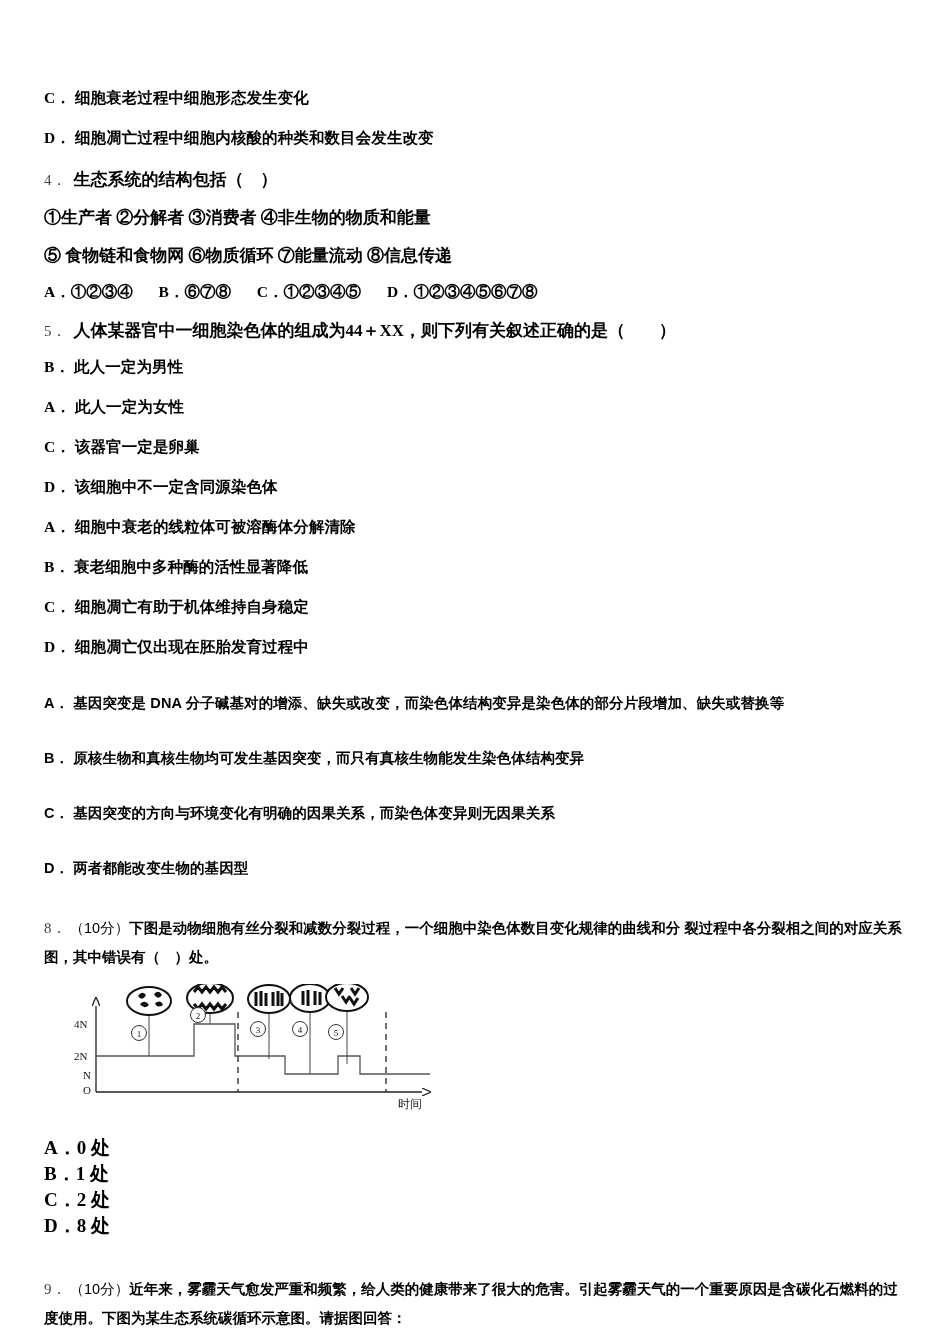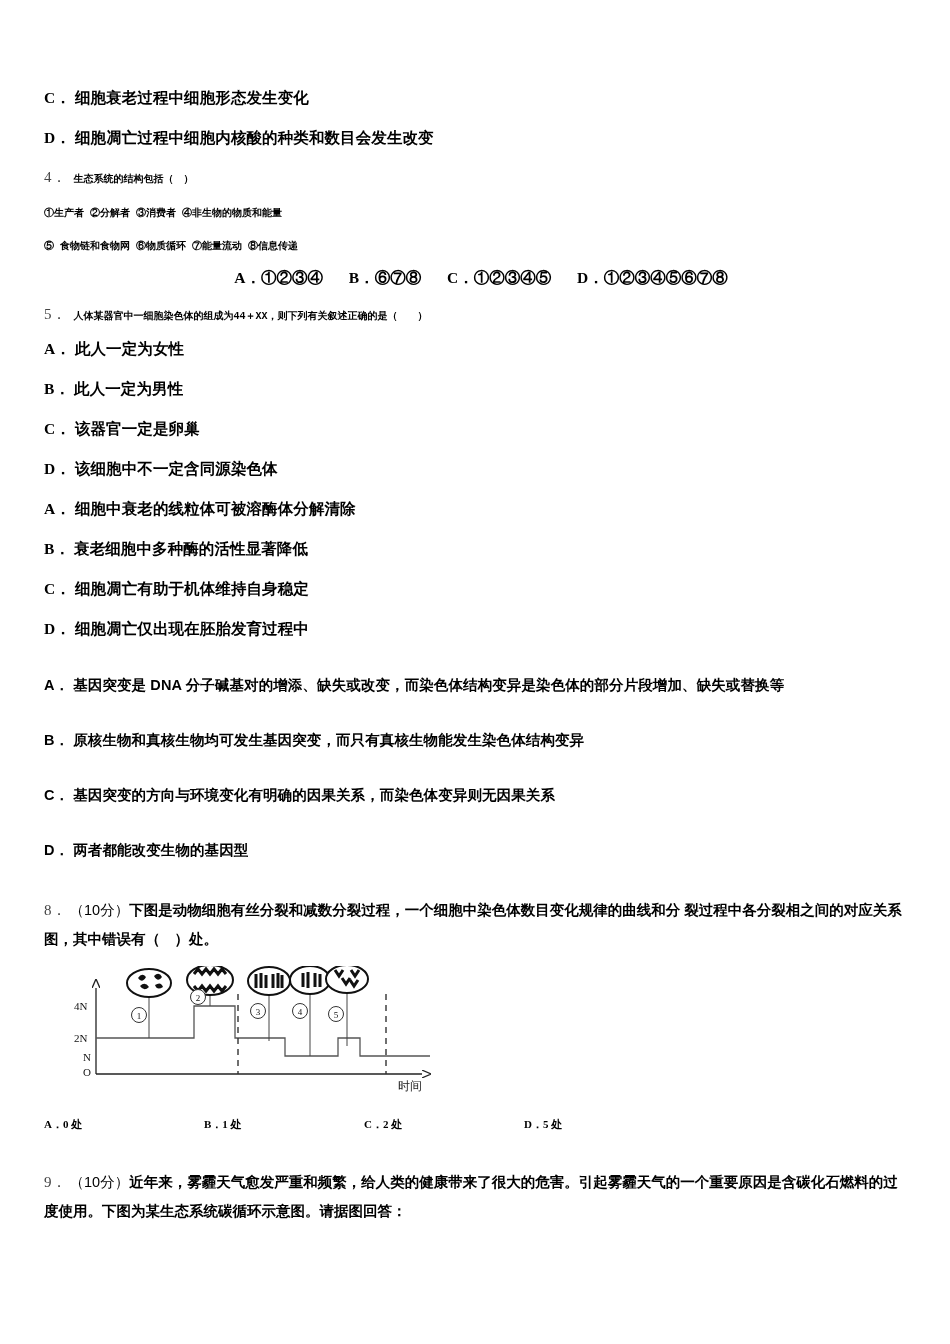--- a/index.html
+++ b/index.html
@@ -35,51 +35,50 @@
   }
   .qnum {
     font-family: "Liberation Serif", serif;
     font-weight: normal;
     color: #444;
     font-size: 15px;
     margin-right: 3px;
   }
   .qtext {
     font-weight: bold;
-    font-size: 10px;
-    font-family: Liberation Mono, monospace;
+    font-size: 17px;
   }
   .plain {
     font-weight: normal;
   }
 
   
   .qrow { margin: 0 0 15px 0; white-space: nowrap; }
   .orow { margin: 0 0 19px 0; white-space: nowrap; }
 
   
   .optset {
-    margin: 0 0 16px 6px;
+    margin: 0 0 16px 0;
     white-space: nowrap;
     font-size: 15.5px;
     font-weight: bold;
-    text-align: center;
   }
   .optset .cell { display: inline-block; }
 
   
   .q4line .cell + .cell { margin-left: 22px; }
 
   
   .q8answers {
     display: flex;
     width: 640px;
     margin: 16px 0 14px 0;
-    font-size: 11px;
-    font-weight: bold;
+    font-size: 19px;
+    font-weight: bold;
+    flex-direction: column;
   }
   .q8answers .cell { width: 172px; }
 
   
   .wrap {
     white-space: normal;
     line-height: 1.95;
     font-size: 15.5px;
     font-weight: bold;
     width: 868px;
@@ -135,26 +134,26 @@
       <span class="cell"><span>B．</span><span>⑥⑦⑧</span></span>
       <span class="cell"><span>C．</span><span>①②③④⑤</span></span>
       <span class="cell"><span>D．</span><span>①②③④⑤⑥⑦⑧</span></span>
     </div>
 
     <div class="qrow">
       <span class="qnum">5．</span>
       <span class="qtext">人体某器官中一细胞染色体的组成为44＋XX，则下列有关叙述正确的是（　　）</span>
     </div>
     <div class="orow">
+      <span class="opt">B．</span>
+      <span class="opt">此人一定为男性</span>
+    </div>
+    <div class="orow">
       <span class="opt">A．</span>
       <span class="opt">此人一定为女性</span>
-    </div>
-    <div class="orow">
-      <span class="opt">B．</span>
-      <span class="opt">此人一定为男性</span>
     </div>
     <div class="orow">
       <span class="opt">C．</span>
       <span class="opt">该器官一定是卵巢</span>
     </div>
     <div class="orow">
       <span class="opt">D．</span>
       <span class="opt">该细胞中不一定含同源染色体</span>
     </div>
 
@@ -275,21 +274,21 @@
         </g>
 
         <text x="328" y="124" font-size="12" font-family="Liberation Sans, sans-serif" fill="#222">时间</text>
       </svg>
     </div>
 
     <div class="q8answers">
       <span class="cell"><span>A．</span><span>0 处</span></span>
       <span class="cell"><span>B．</span><span>1 处</span></span>
       <span class="cell"><span>C．</span><span>2 处</span></span>
-      <span class="cell"><span>D．</span><span>5 处</span></span>
+      <span class="cell"><span>D．</span><span>8 处</span></span>
     </div>
 
     <div class="wrap smallfont">
       <span class="qnum">9．</span><span class="plain">（10分）</span><span>近年来，雾霾天气愈发严重和频繁，给人类的健康带来了很大的危害。引起雾霾天气的一个重要原因是含碳化石燃料的过度使用。下图为某生态系统碳循环示意图。请据图回答：</span>
     </div>
 
   </div>
 </div>
 
 </body></html>

